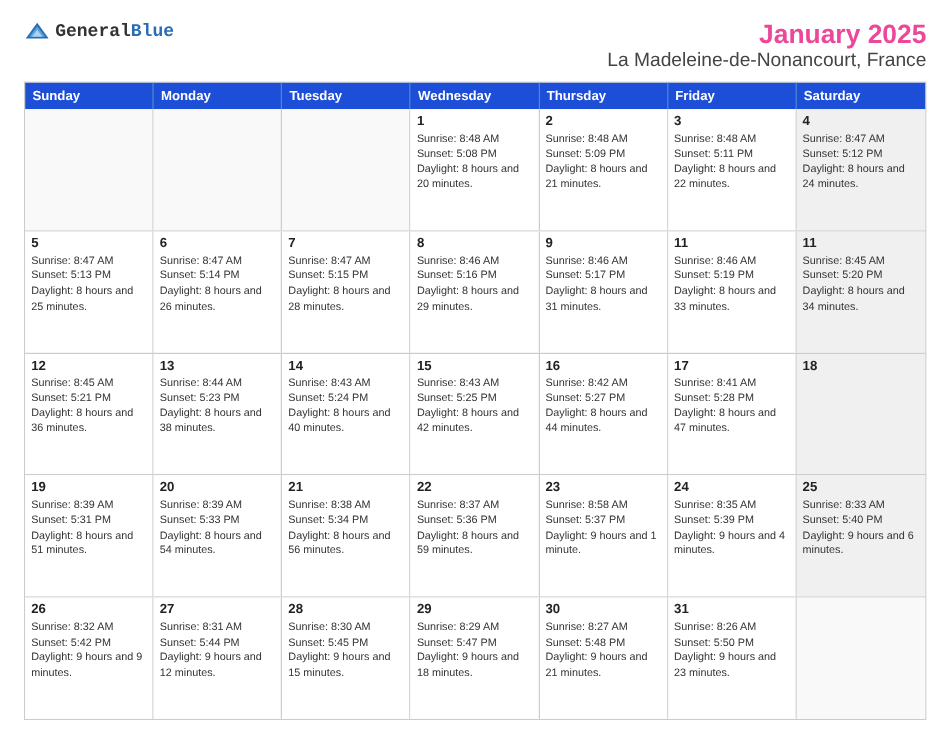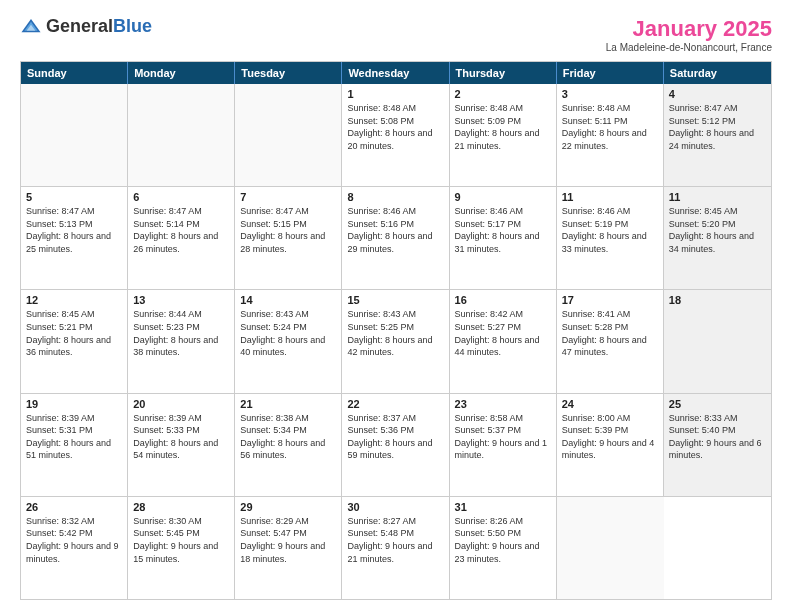--- a/index.html
+++ b/index.html
@@ -22,52 +22,53 @@
       justify-content: space-between;
       align-items: flex-start;
       margin-bottom: 8px;
     }
     .logo {
       display: flex;
       align-items: center;
       gap: 4px;
     }
     .logo-text {
-      font-size: 18px;
+      font-size: 15px;
       font-weight: bold;
       line-height: 1.1;
+      font-family: Liberation Mono, monospace;
     }
     .logo-general { color: #333; }
     .logo-blue { color: #2a6db5; }
     .logo-icon {
       width: 22px;
       height: 22px;
     }
     .title-block {
       text-align: right;
     }
     .month-title {
       font-size: 22px;
       font-weight: bold;
       color: #ec4899;
     }
     .location {
-      font-size: 10px;
+      font-size: 16px;
       color: #444;
     }
     .calendar {
       flex: 1;
       display: flex;
       flex-direction: column;
       border: 1px solid #ccc;
     }
     .cal-header-row {
       display: grid;
       grid-template-columns: repeat(7, 1fr);
-      background: #0c4a6e;
+      background: #1d4ed8;
     }
     .cal-header-cell {
       color: #fff;
       font-size: 11px;
       font-weight: bold;
       padding: 5px 6px;
       border-right: 1px solid #4a8ccc;
       text-align: left;
     }
     .cal-header-cell:last-child { border-right: none; }
@@ -282,39 +283,45 @@
 Daylight: 8 hours and 59 minutes.</div>
           </div>
           <div class="cal-cell">
             <div class="day-number">23</div>
             <div class="cell-content" style="white-space: pre-line;">Sunrise: 8:58 AM
 Sunset: 5:37 PM
 Daylight: 9 hours and 1 minute.</div>
           </div>
           <div class="cal-cell">
             <div class="day-number">24</div>
-            <div class="cell-content" style="white-space: pre-line;">Sunrise: 8:00 AM
+            <div class="cell-content" style="white-space: pre-line;">Sunrise: 8:35 AM
 Sunset: 5:39 PM
 Daylight: 9 hours and 4 minutes.</div>
           </div>
           <div class="cal-cell shaded">
             <div class="day-number">25</div>
             <div class="cell-content" style="white-space: pre-line;">Sunrise: 8:33 AM
 Sunset: 5:40 PM
 Daylight: 9 hours and 6 minutes.</div>
           </div>
         </div>
         <div class="cal-week">
           <div class="cal-cell">
             <div class="day-number">26</div>
             <div class="cell-content" style="white-space: pre-line;">Sunrise: 8:32 AM
 Sunset: 5:42 PM
 Daylight: 9 hours and 9 minutes.</div>
           </div>
           <div class="cal-cell">
+            <div class="day-number">27</div>
+            <div class="cell-content" style="white-space: pre-line;">Sunrise: 8:31 AM
+Sunset: 5:44 PM
+Daylight: 9 hours and 12 minutes.</div>
+          </div>
+          <div class="cal-cell">
             <div class="day-number">28</div>
             <div class="cell-content" style="white-space: pre-line;">Sunrise: 8:30 AM
 Sunset: 5:45 PM
 Daylight: 9 hours and 15 minutes.</div>
           </div>
           <div class="cal-cell">
             <div class="day-number">29</div>
             <div class="cell-content" style="white-space: pre-line;">Sunrise: 8:29 AM
 Sunset: 5:47 PM
 Daylight: 9 hours and 18 minutes.</div>

